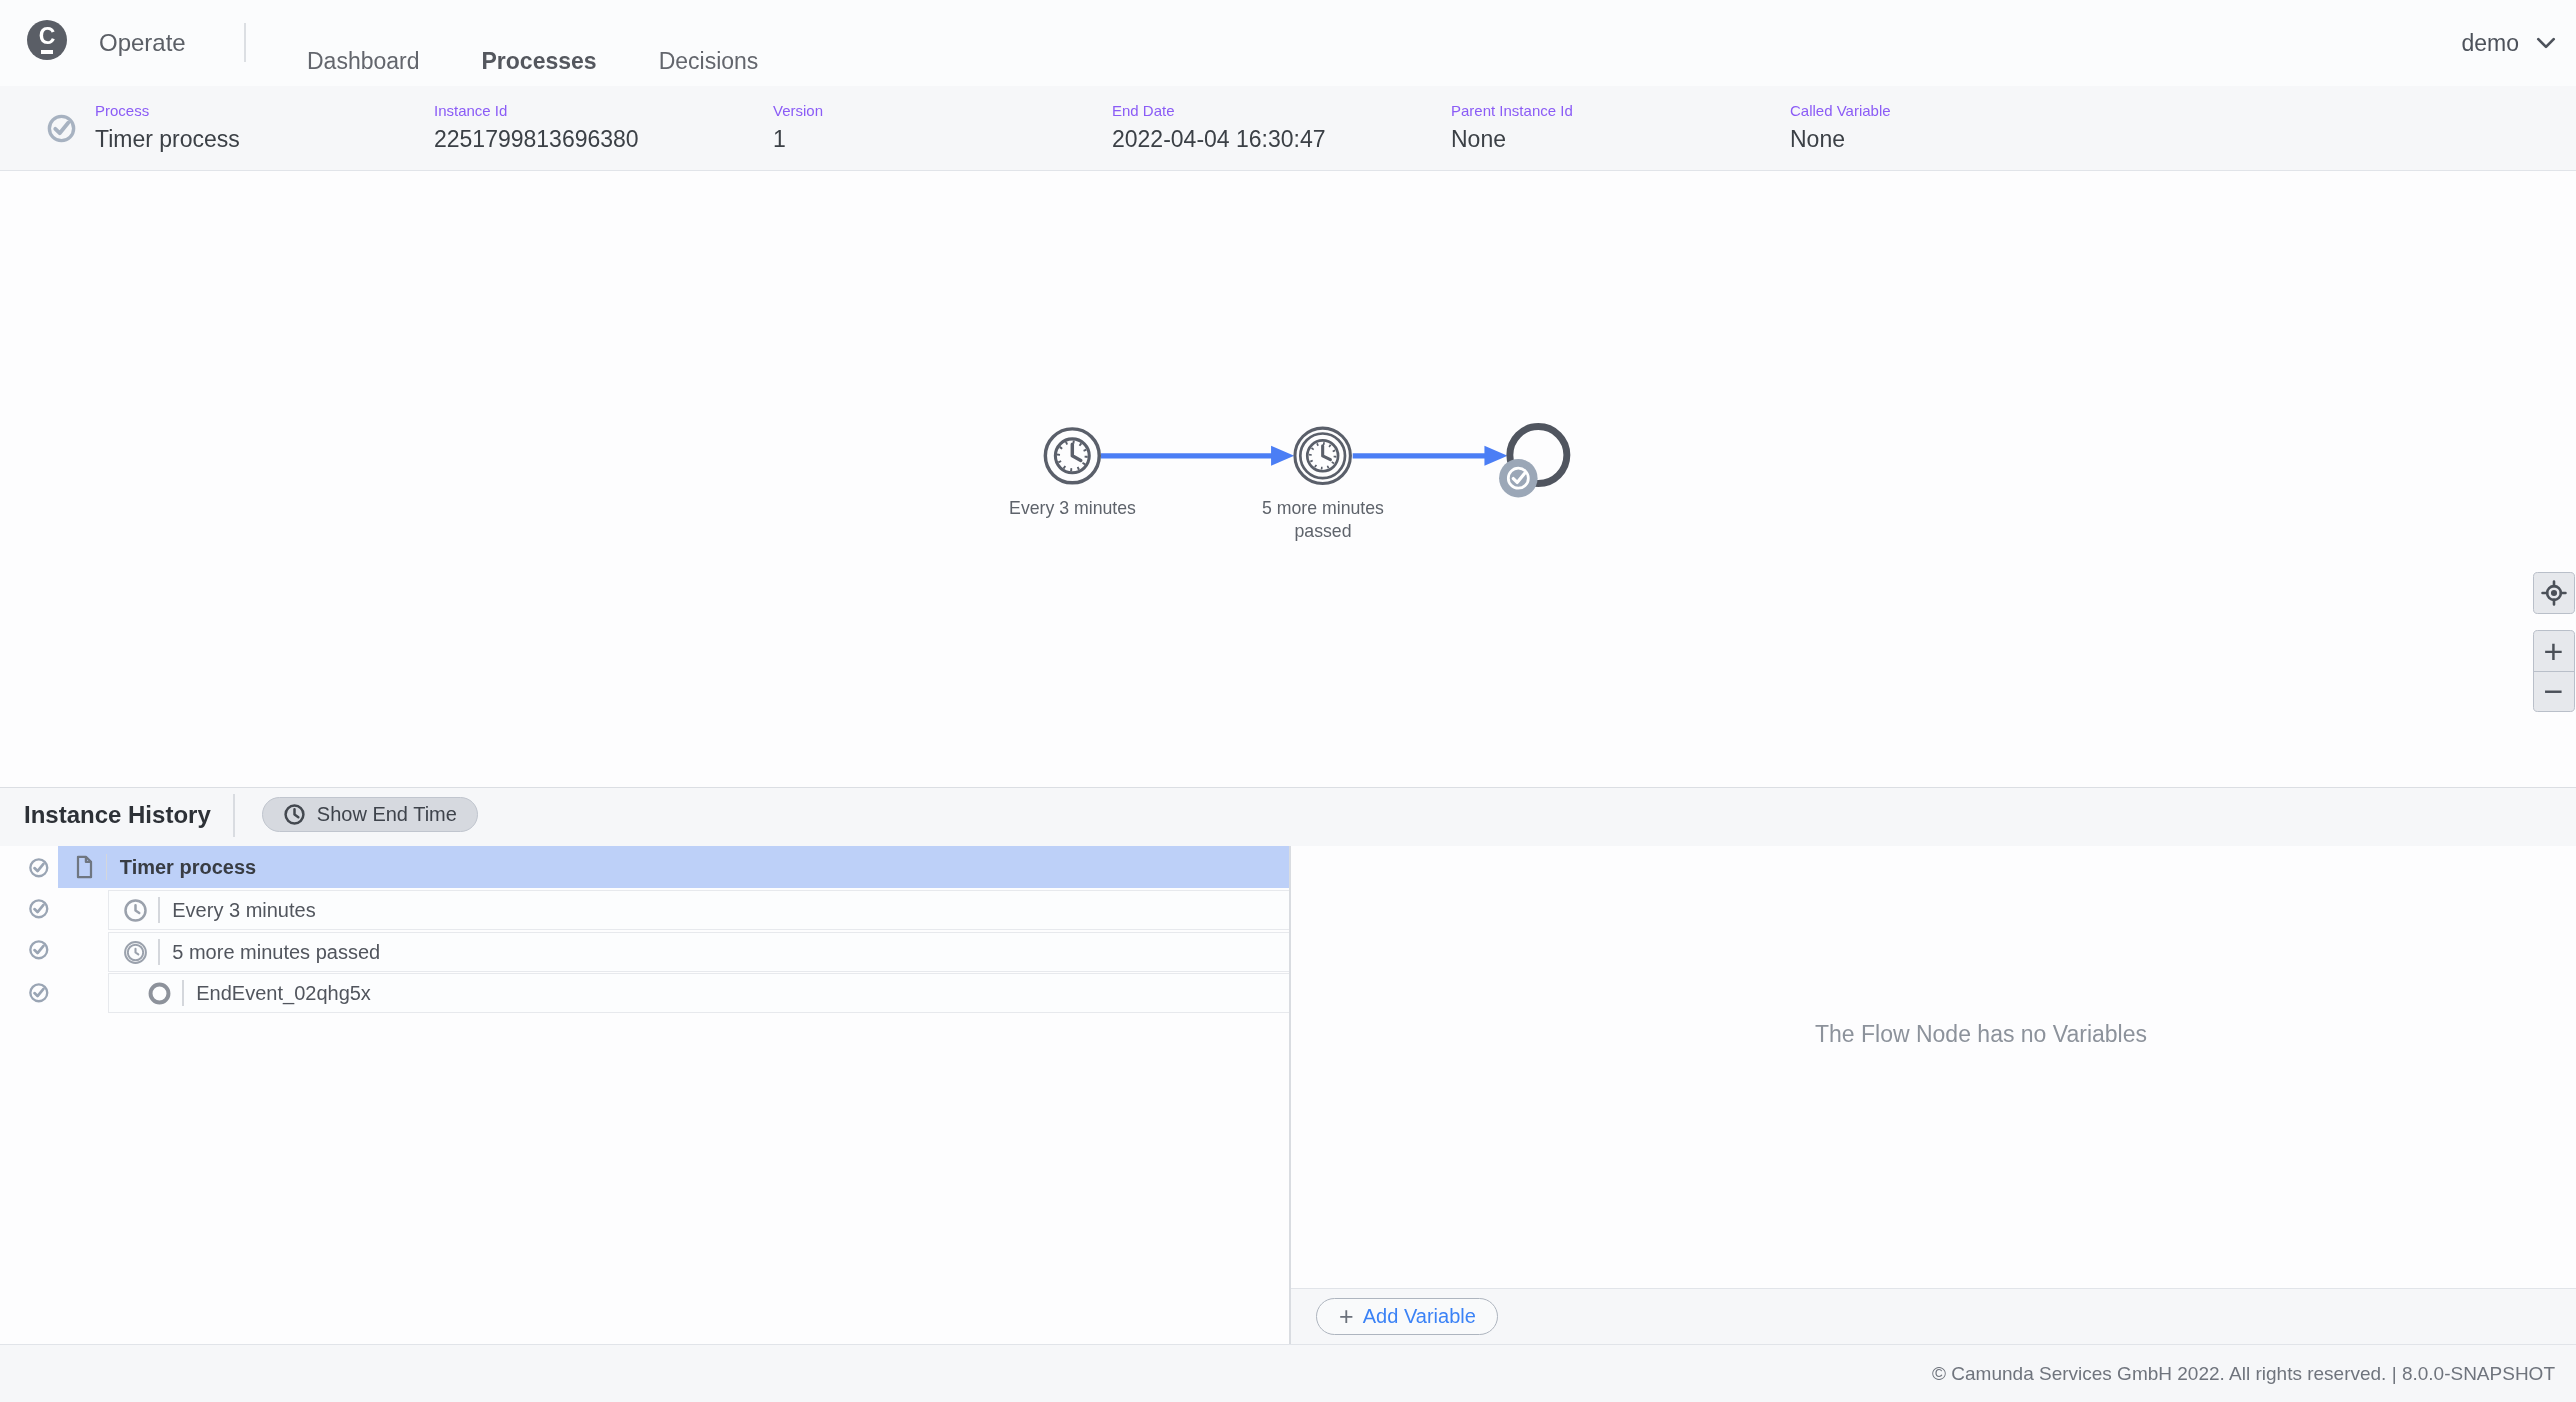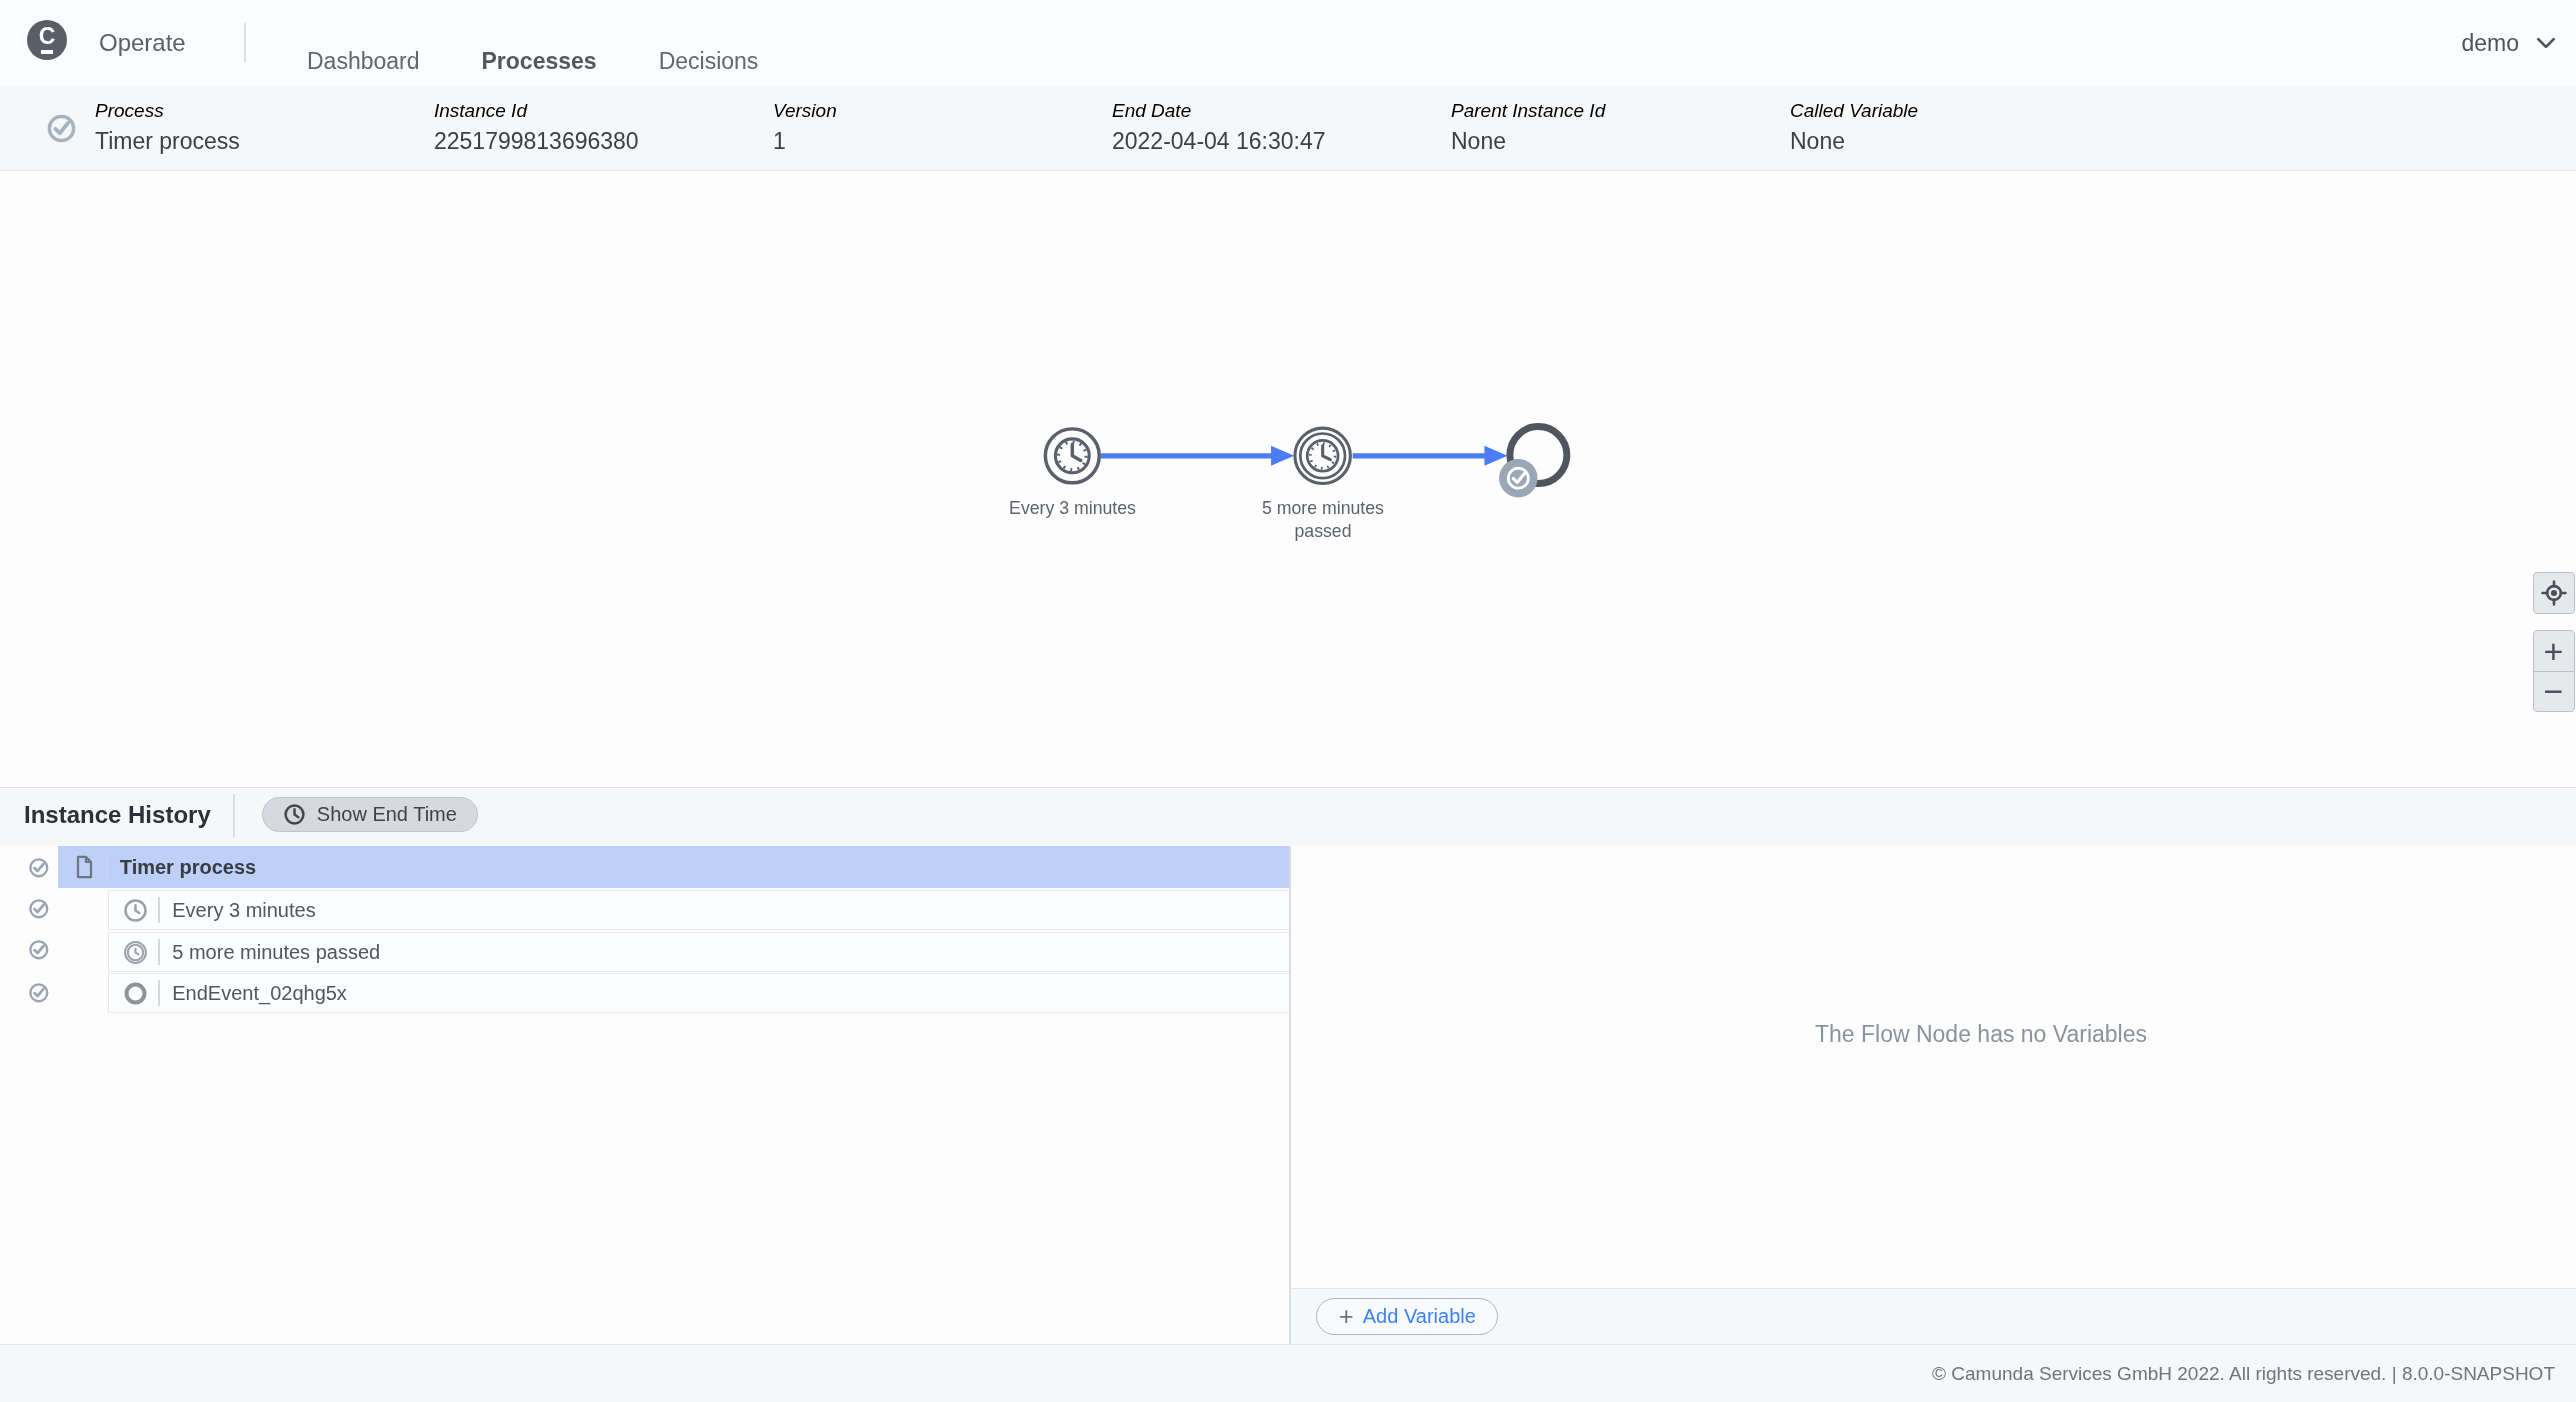--- a/index.html
+++ b/index.html
@@ -38,21 +38,21 @@
   .user-name { font-size:23px; font-weight:500; color:#4d525b; }
 
   
   .meta-bar {
     position:absolute; left:0; top:86px; width:2576px; height:85px;
     background:#f6f7f9; border-bottom:1.5px solid #e1e4e9;
   }
   .meta-state-icon { position:absolute; left:46px; top:27px; }
   .meta-fields { position:absolute; left:95px; top:0; height:83px; display:flex; align-items:center; }
   .field { width:339px; }
-  .field-label { font-size:19px; color:#000000; margin-bottom:6.2px;font-style:italic; }
+  .field-label { font-size:15px; color:#8b5cf6; margin-bottom:6.2px; }
   .field-value { font-size:23px; color:#3b4046; }
   .delete-button {
     position:absolute; left:2471px; top:109px; width:42px; height:42px; border-radius:50%;
     background:#edeff2; border:1.5px solid #c5cbd4; display:flex; align-items:center; justify-content:center;
     cursor:pointer;
   }
   .red-arrow { position:absolute; left:2317px; top:112px; pointer-events:none; }
 
   
   .diagram { position:absolute; left:0; top:173px; width:2576px; height:615px; background:#fdfdfe; }
@@ -86,21 +86,21 @@
   }
   .toggle-endtime span { font-size:20px; color:#3e434b; }
 
   .history-body { position:absolute; left:0; top:846px; width:1289px; height:498px; background:#fdfdfe; }
   .panel-divider { position:absolute; left:1289px; top:846px; width:2.3px; height:498px; background:#d9dce1; }
 
   .gutter-icon { position:absolute; left:28px; }
   .tree-row { position:absolute; right:0; display:flex; align-items:center; cursor:pointer; }
   .row-process { left:58px; top:0; height:42px; background:#bdd0f8; }
   .row-child { left:108px; height:40px; background:#fcfdfe; border:1.5px solid #e7e9ed; border-right:none; }
-  .row-2 { top:44px; } .row-3 { top:86px; } .row-4 { top:127px; }
+  .row-2 { top:44px; } .row-3 { top:86px; } .row-4 { top:127px;padding-left:24px; }
   .row-icon { flex:0 0 auto; display:flex; align-items:center; justify-content:center; }
   .row-process .row-icon { margin-left:12.3px; width:28px; }
   .row-child .row-icon { margin-left:10.8px; width:31px; }
   .row-sep { width:1.5px; height:26px; background:#d4d7dc; margin:0 0 0 7.7px; }
   .row-label { font-size:20px; color:#51555d; margin-left:12.3px; white-space:nowrap; }
   .row-process .row-label { font-weight:bold; color:#383c43; }
 
   
   .variables-panel { position:absolute; left:1291px; top:846px; width:1380px; height:442px; background:#fdfdfe; }
   .empty-message { position:absolute; left:0; top:175px; width:100%; text-align:center; font-size:23px; color:#8c929b; }

